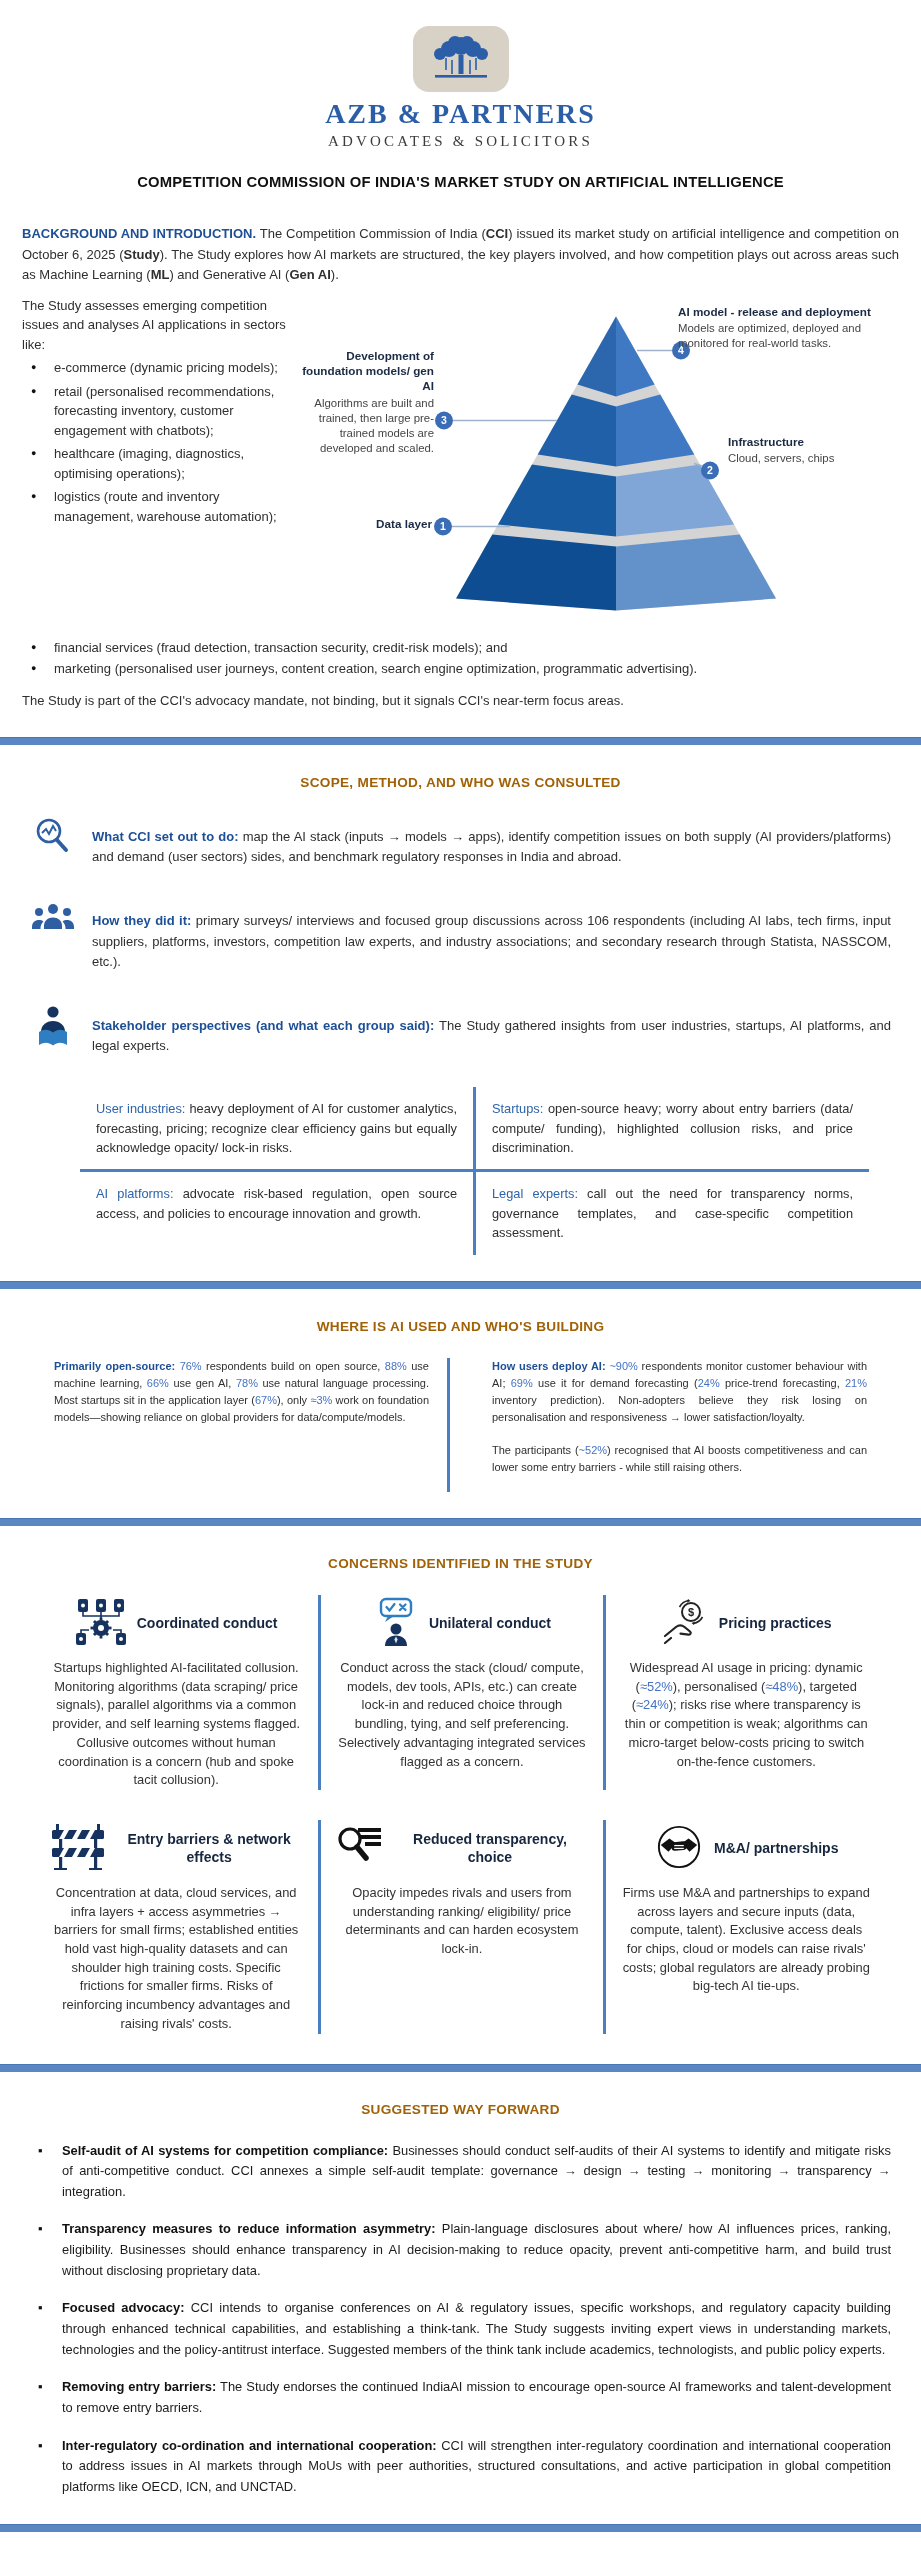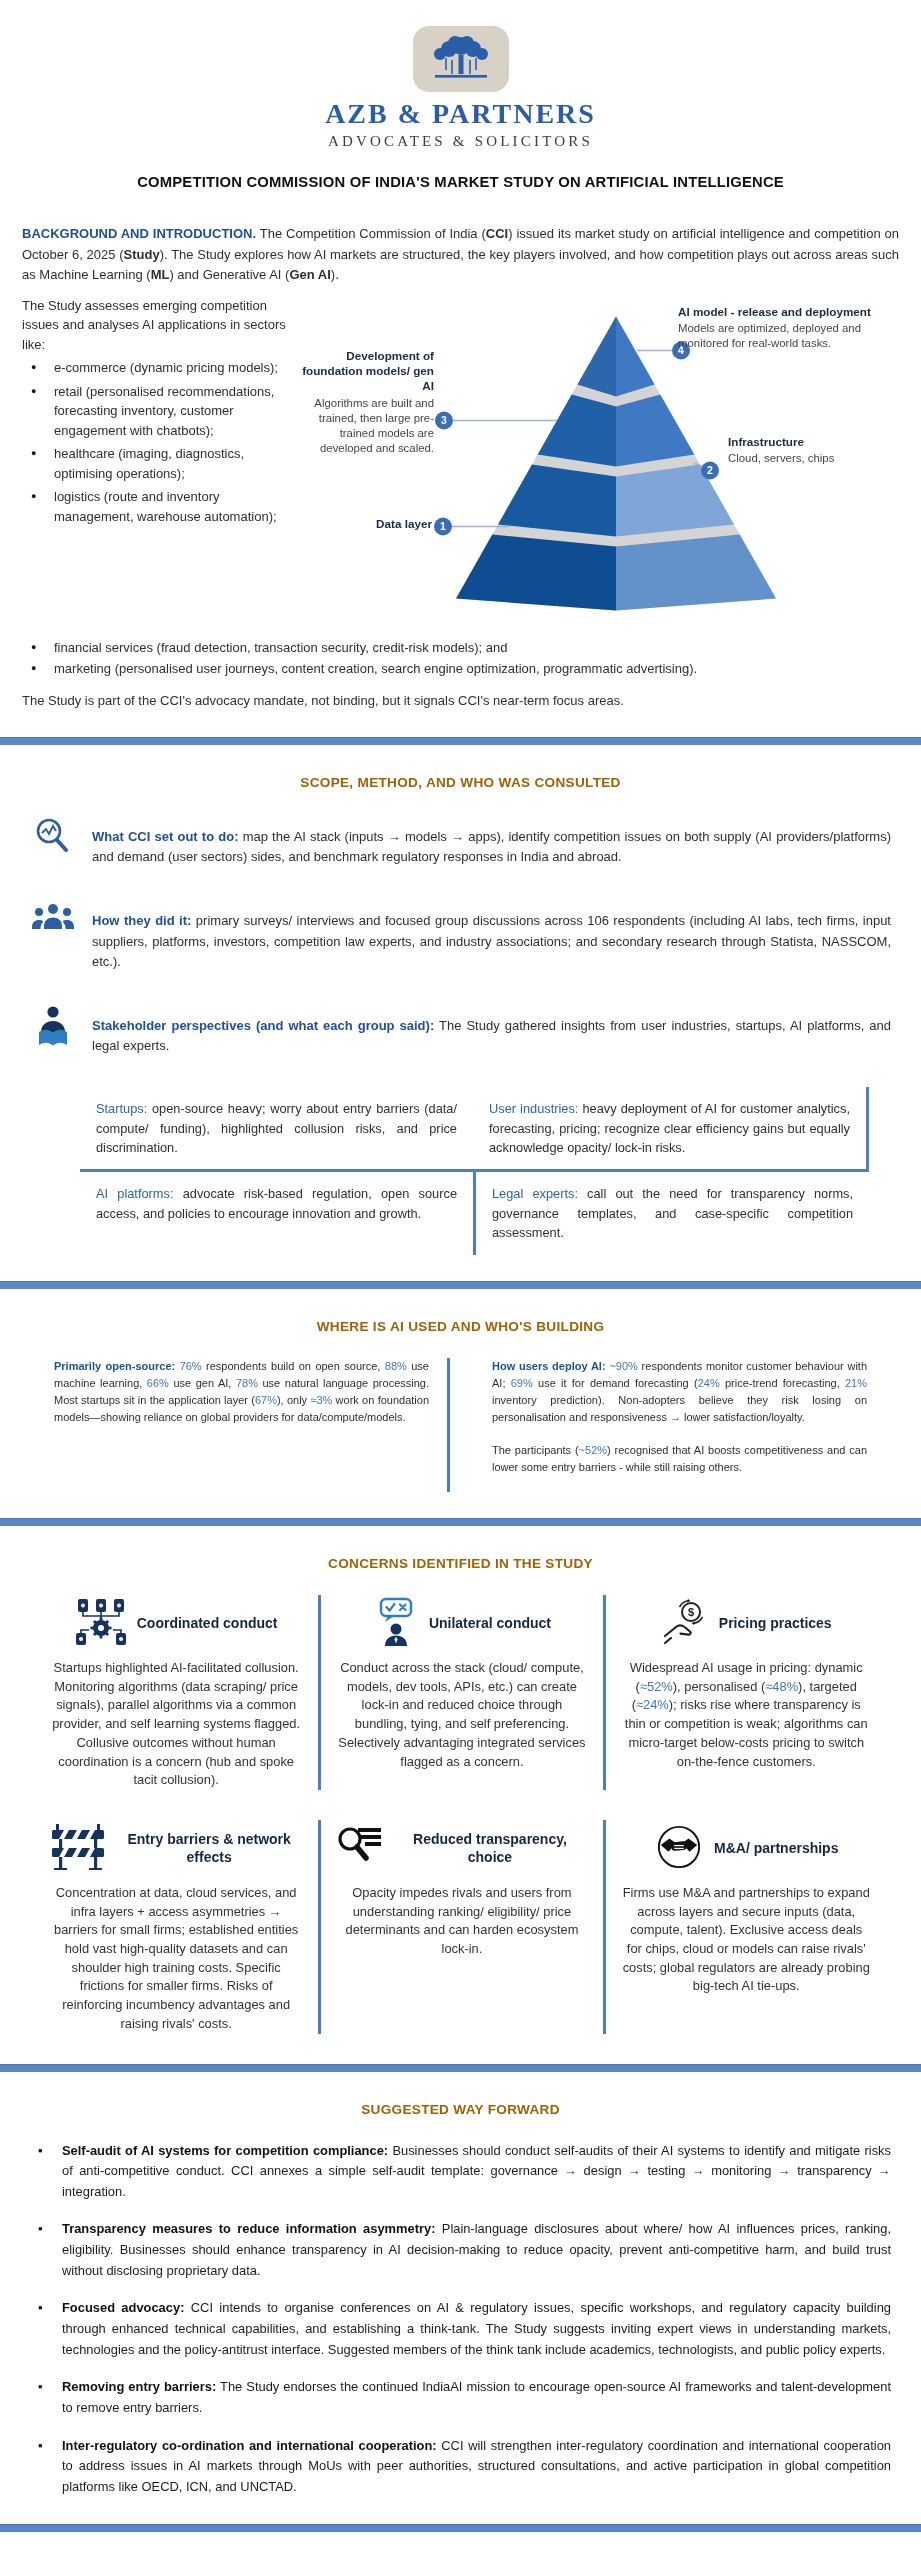--- a/index.html
+++ b/index.html
@@ -202,22 +202,22 @@
           <path d="M8 27c0-7 5.4-11 12-11s12 4 12 11v6H8z" fill="#16335f"></path>
           <path d="M6 27c5.5-3.2 9-3.2 14 .4v13c-5-3.6-8.5-3.6-14-.4z" fill="#2f7ec2"></path>
           <path d="M34 27c-5.5-3.2-9-3.2-14 .4v13c5-3.6 8.5-3.6 14-.4z" fill="#2f7ec2"></path>
         </svg>
       </div>
       <p class="scope-text"><span class="lead">Stakeholder perspectives (and what each group said):</span> <span>The Study gathered insights from user industries, startups, AI platforms, and legal experts.</span></p>
     </div>
 
     <div class="stake-table">
       <div class="st-row top">
+        <div class="st-cell l"><span class="st-lead">User industries:</span> <span>heavy deployment of AI for customer analytics, forecasting, pricing; recognize clear efficiency gains but equally acknowledge opacity/ lock-in risks.</span></div>
         <div class="st-cell"><span class="st-lead">Startups:</span> <span>open-source heavy; worry about entry barriers (data/ compute/ funding), highlighted collusion risks, and price discrimination.</span></div>
-        <div class="st-cell l"><span class="st-lead">User industries:</span> <span>heavy deployment of AI for customer analytics, forecasting, pricing; recognize clear efficiency gains but equally acknowledge opacity/ lock-in risks.</span></div>
       </div>
       <div class="st-row">
         <div class="st-cell l"><span class="st-lead">AI platforms:</span> <span>advocate risk-based regulation, open source access, and policies to encourage innovation and growth.</span></div>
         <div class="st-cell"><span class="st-lead">Legal experts:</span> <span>call out the need for transparency norms, governance templates, and case-specific competition assessment.</span></div>
       </div>
     </div>
   </section>
 
   <div class="divider"></div>
 

